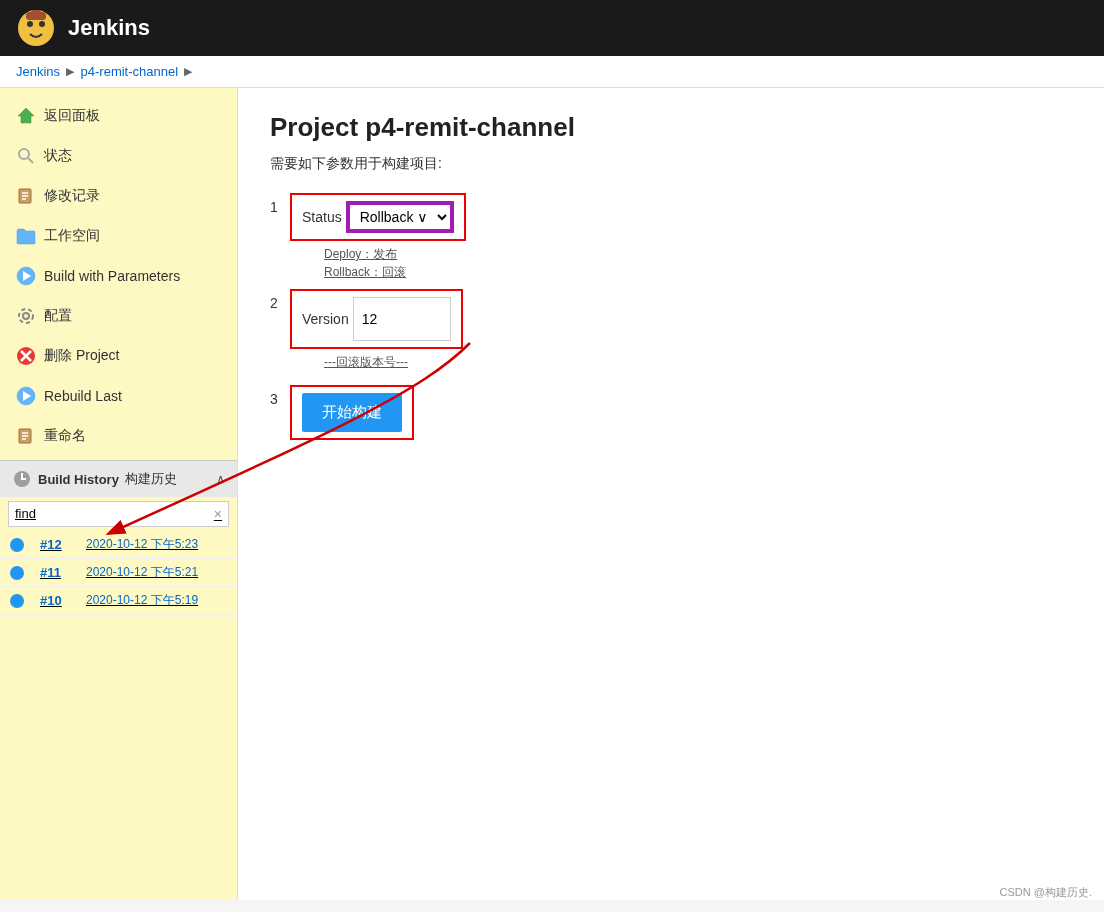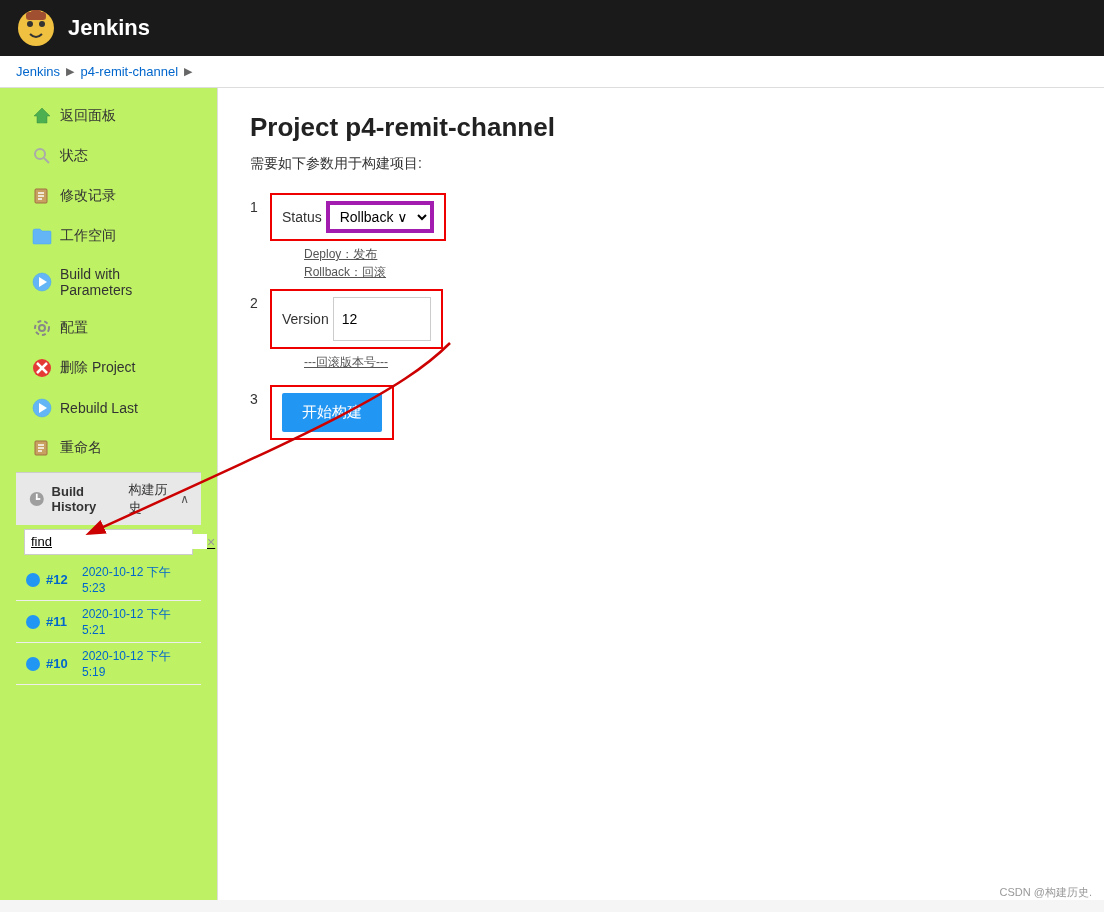--- a/index.html
+++ b/index.html
@@ -44,24 +44,24 @@
     }
 
     
     .main-layout {
       display: flex;
       min-height: calc(912px - 100px);
     }
 
     
     .sidebar {
-      width: 218px;
-      background: #bef264;
+      width: 238px;
+      background: #fef9c3;
       border-right: 1px solid #ddd;
-      padding: 8px 16px;
+      padding: 8px 0;
       flex-shrink: 0;
     }
     .sidebar-item {
       display: flex;
       align-items: center;
       gap: 8px;
       padding: 10px 16px;
       cursor: pointer;
       color: #333;
       text-decoration: none;
@@ -128,23 +128,24 @@
       cursor: pointer;
       font-size: 14px;
     }
     .build-list {
       list-style: none;
     }
     .build-list-item {
       display: flex;
       align-items: center;
       padding: 5px 10px;
-      gap: 6px;
+      gap: 16px;
       border-bottom: 1px solid #eee;
       font-size: 13px;
+      text-decoration: underline;
     }
     .build-dot {
       width: 14px;
       height: 14px;
       border-radius: 50%;
       background: #2196F3;
       flex-shrink: 0;
       display: inline-block;
     }
     .build-number {

